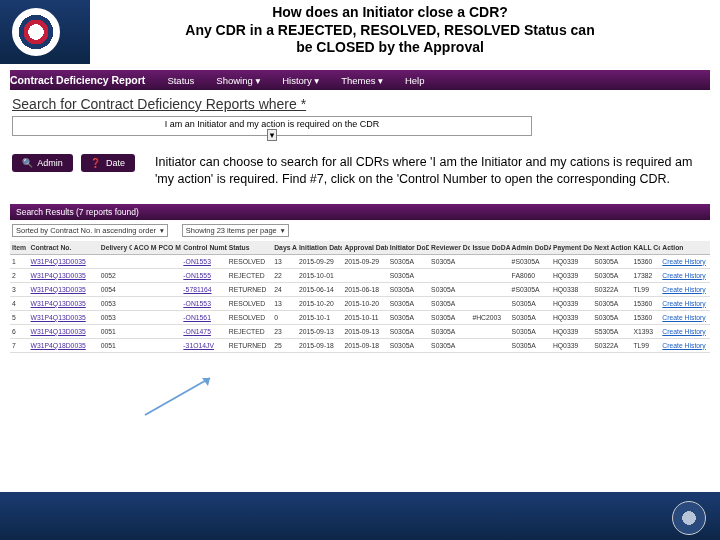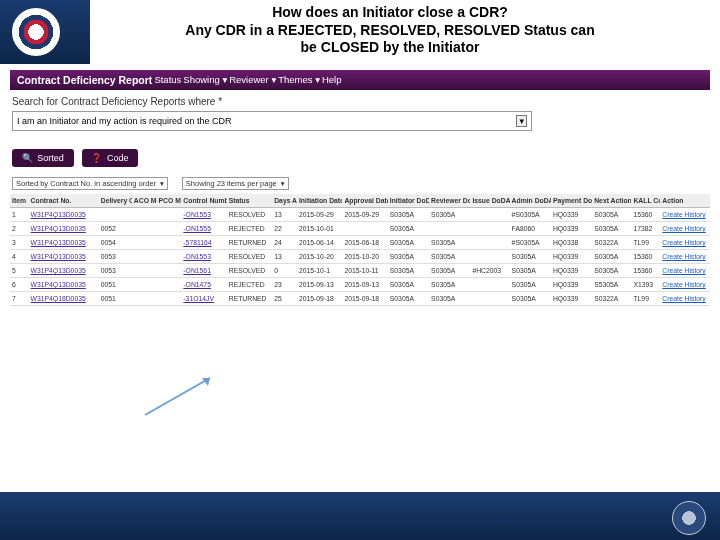--- a/index.html
+++ b/index.html
@@ -5,28 +5,28 @@
   * { box-sizing: border-box; margin: 0; padding: 0; }
   body { width: 720px; height: 540px; font-family: Arial, sans-serif; background: #fff; overflow: hidden; position: relative; }
 
   .top-banner { height: 64px; background: linear-gradient(to bottom, #1a3a6e 0%, #0d2648 100%); position: relative; display: flex; align-items: center; }
   .seal { width: 48px; height: 48px; border-radius: 50%; background: radial-gradient(circle, #fff 25%, #c41e3a 25%, #c41e3a 40%, #1a3a6e 40%, #1a3a6e 55%, #fff 55%); margin-left: 12px; border: 2px solid #fff; flex-shrink: 0; }
   .title-block { flex: 1; text-align: center; color: #000; font-weight: bold; font-size: 14px; line-height: 1.25; padding: 0 10px; position: absolute; left: 70px; right: 10px; top: 4px; background: rgba(255,255,255,0); }
   .title-block span { display: block; color: #000; background: #fff0; }
   .title-white-bg { position: absolute; left: 90px; right: 0; top: 0; bottom: 0; background: #fff; }
 
   .app-region { padding: 6px 10px 0 10px; }
-  .app-title-bar { background: linear-gradient(to bottom, #6a1b6e 0%, #3a0d3e 100%); color: #fff; font-size: 10px; padding: 4px 7px; display: flex; gap: 2px; align-items: flex-start; }
+  .app-title-bar { background: linear-gradient(to bottom, #6a1b6e 0%, #3a0d3e 100%); color: #fff; font-size: 10px; padding: 4px 0; display: flex; gap: 22px; align-items: flex-end; }
   .app-title-bar .brand { font-weight: bold; font-size: 10.5px; }
   .nav-item { font-size: 9.5px; }
 
   .search-section { padding: 6px 2px; }
   .search-heading { font-size: 10px; font-weight: bold; color: #333; margin: 6px 0 8px 0; }
-  .search-label { font-size: 10px; color: #333; margin-bottom: 4px; }
-  .dropdown { width: 520px; height: 20px; border: 1px solid #999; font-size: 9px; padding: 2px 4px; background: #fff; display: flex; align-items: center; justify-content: space-between; }
+  .search-label { font-size: 14px; color: #333; margin-bottom: 4px; text-decoration: underline; }
+  .dropdown { width: 520px; height: 20px; border: 1px solid #999; font-size: 9px; padding: 2px 4px; background: #fff; display: flex; align-items: center; justify-content: space-between; flex-direction: column; }
   .chev { font-size: 9px; border: 1px solid #777; padding: 0 2px; background: #eee; }
 
   .btn-row { display: flex; gap: 8px; margin-top: 18px; align-items: flex-start; }
   .pill-btn { background: #3a0d3e; color: #fff; font-size: 9px; padding: 4px 10px; border-radius: 3px; display: flex; align-items: center; gap: 4px; }
   .pill-btn .ico { font-size: 9px; }
 
   .explain { font-size: 12.5px; color: #000; line-height: 1.35; margin-left: 12px; max-width: 540px; }
 
   .results-bar { background: linear-gradient(to bottom, #6a1b6e 0%, #3a0d3e 100%); color: #fff; font-size: 8.5px; padding: 3px 6px; margin-top: 10px; }
   .results-controls { display: flex; gap: 14px; align-items: center; padding: 4px 2px; font-size: 7.5px; color: #333; }
@@ -46,54 +46,58 @@
 </style>
 </head>
 <body>
 
 <div class="top-banner">
   <div class="title-white-bg"></div>
   <div class="seal"></div>
   <div class="title-block">
     <span>How does an Initiator close a CDR?</span>
     <span>Any CDR in a REJECTED, RESOLVED, RESOLVED Status can</span>
-    <span>be CLOSED by the Initiator</span>
+    <span>be CLOSED by the Approval</span>
   </div>
 </div>
 
 <div class="app-region">
 
   <div class="app-title-bar">
     <span class="brand">Contract Deficiency Report</span>
     <span class="nav-item">Status</span>
     <span class="nav-item">Showing ▾</span>
-    <span class="nav-item">Reviewer ▾</span>
+    <span class="nav-item">History ▾</span>
     <span class="nav-item">Themes ▾</span>
     <span class="nav-item">Help</span>
   </div>
 
   <div class="search-section">
     <div class="search-label">Search for Contract Deficiency Reports where *</div>
     <div class="dropdown">
       <span>I am an Initiator and my action is required on the CDR</span>
       <span class="chev">▾</span>
     </div>
 
     <div class="btn-row">
       <div class="pill-btn">
         <span class="ico">🔍</span>
-        <span>Sorted</span>
+        <span>Admin</span>
       </div>
       <div class="pill-btn">
         <span class="ico">❓</span>
-        <span>Code</span>
+        <span>Date</span>
       </div>
+      <div class="explain">Initiator can choose to search for all CDRs where 'I am the Initiator and my cations is required am 'my action' is required. Find #7, click on the 'Control Number to open the corresponding CDR.</div>
     </div>
   </div>
 
+  <div class="results-bar">
+    <span>Search Results (7 reports found)</span>
+  </div>
   <div class="results-controls">
     <span class="mini-select">
       <span>Sorted by Contract No. in ascending order</span>
         <span>▾</span>
     </span>
     <span class="mini-select">
       <span>Showing 23 items per page</span>
         <span>▾</span>
     </span>
   </div>

